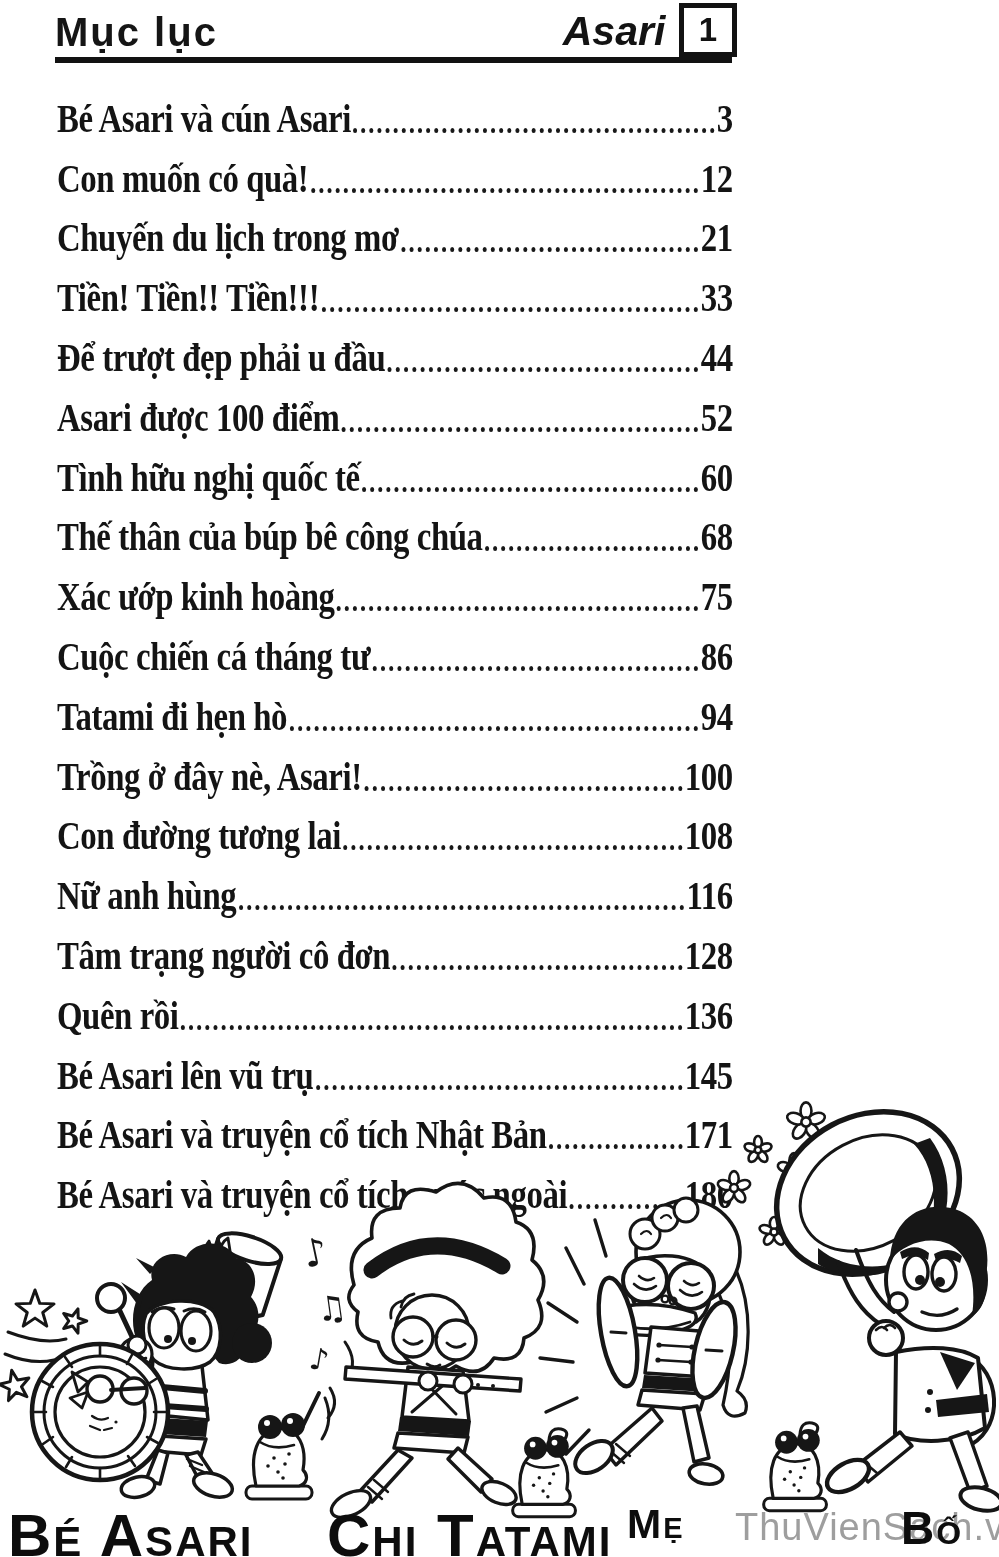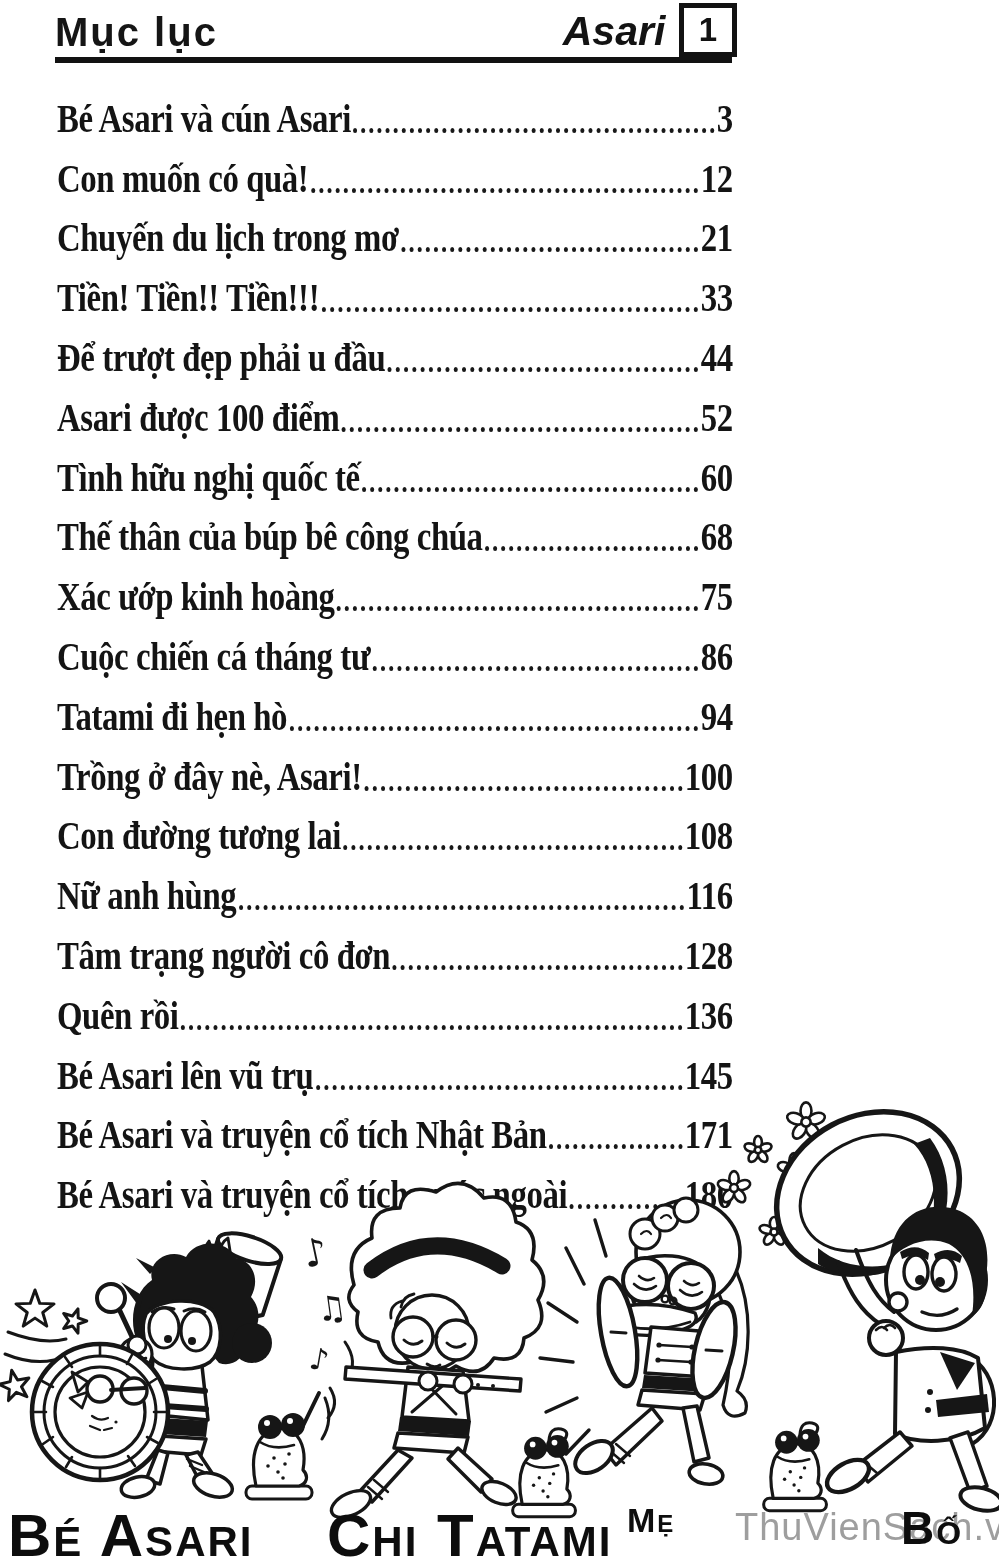--- a/index.html
+++ b/index.html
@@ -22,21 +22,21 @@
           color:#141414;white-space:nowrap;letter-spacing:-0.5px;}
   .toc .t{flex:0 0 auto;}
   .toc .leader{flex:1 1 auto;min-width:14px;border-bottom:5px dotted #181818;
                margin:0 3px 9px 3px;}
   .toc .pg{flex:0 0 auto;}
   
   .charlabel{position:absolute;top:1501px;font-variant:small-caps;font-weight:700;
              font-size:60px;letter-spacing:2px;color:#0d0d0d;z-index:3;}
   .lbl-be{left:8px;}
   .lbl-chi{left:327px;}
-  .lbl-me{left:627px;font-size:34px;}
+  .lbl-me{left:627px;font-size:41px;}
   .lbl-bo{left:901px;font-size:46px;}
   .watermark{position:absolute;left:735px;top:1506px;font-size:38px;font-weight:400;
              color:#9e9e9e;letter-spacing:1px;z-index:2;}
   
   .illus{position:absolute;left:0;top:1100px;width:999px;height:420px;z-index:1;}
   svg *{vector-effect:non-scaling-stroke;}
 </style>
 </head>
 <body>
 

